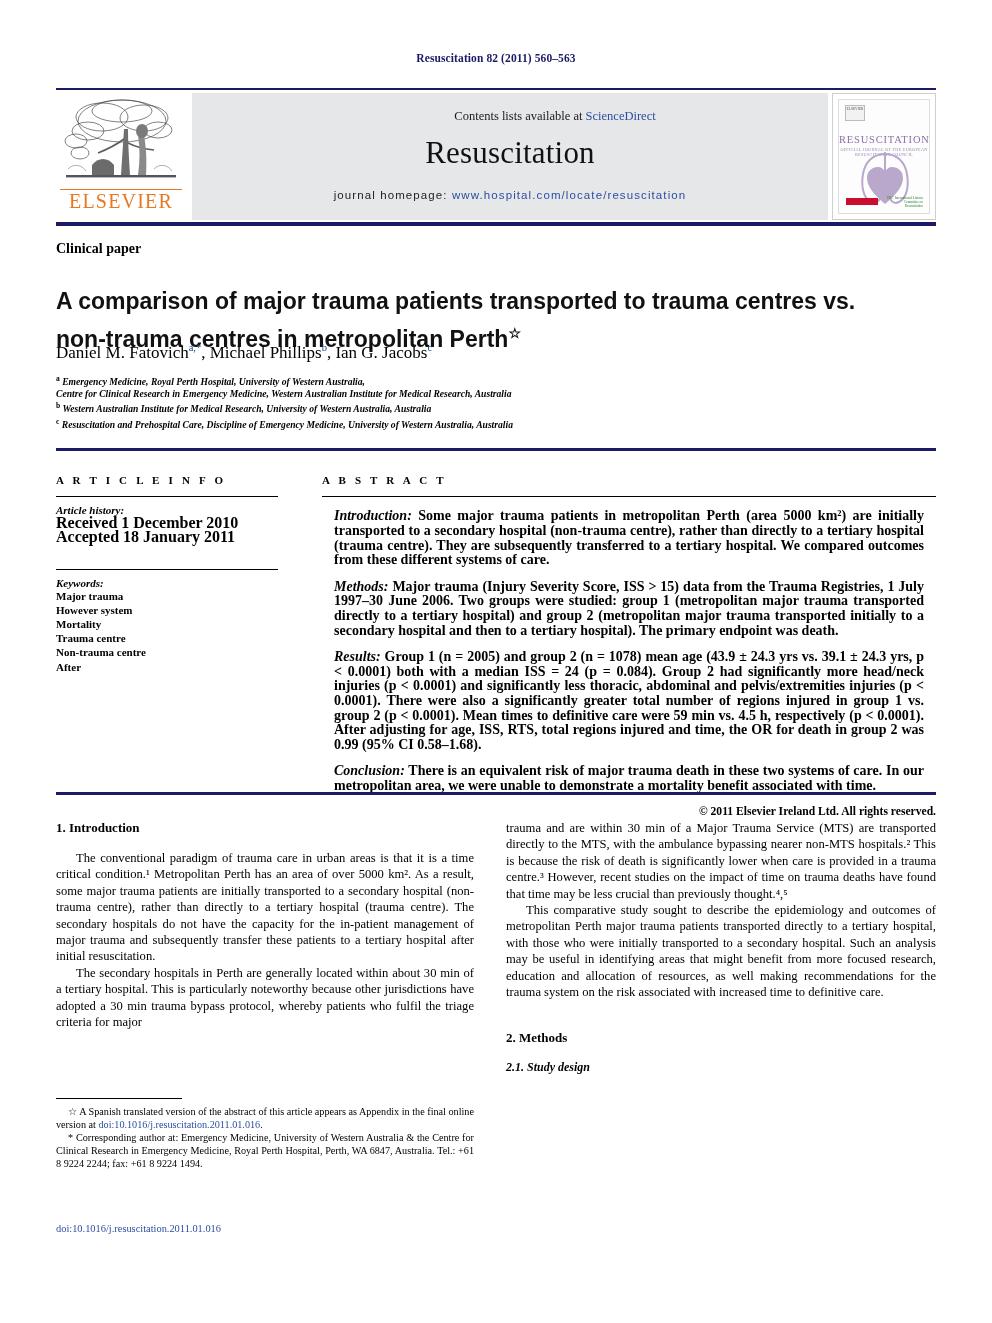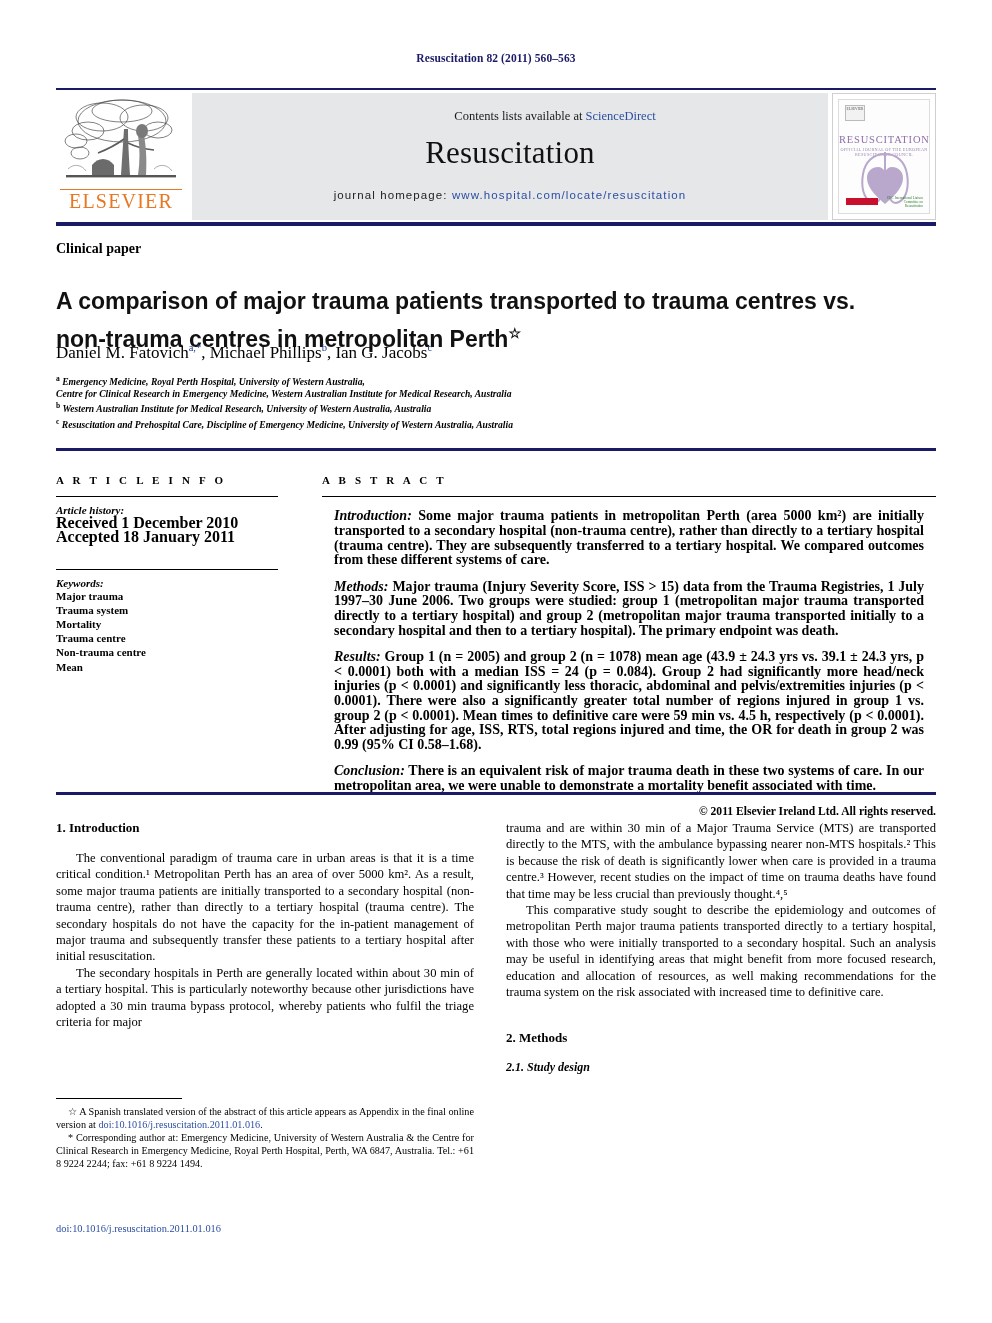--- a/index.html
+++ b/index.html
@@ -454,25 +454,25 @@
   <div class="info-col">
     <div class="col-head">A R T I C L E    I N F O</div>
     <div class="hr-thin wide"></div>
     <div class="info-label">Article history:</div>
     <div class="info-line">Received 1 December 2010</div>
     <div class="info-line">Accepted 18 January 2011</div>
     <div class="info-gap"></div>
     <div class="hr-thin"></div>
     <div class="info-label">Keywords:</div>
     <div class="kw-line">Major trauma</div>
-    <div class="kw-line">Trauma system</div>
+    <div class="kw-line">However system</div>
     <div class="kw-line">Mortality</div>
     <div class="kw-line">Trauma centre</div>
     <div class="kw-line">Non-trauma centre</div>
-    <div class="kw-line">Mean</div>
+    <div class="kw-line">After</div>
   </div>
 
   <div class="abs-col">
     <div class="col-head">A B S T R A C T</div>
     <div class="hr-thin wide"></div>
     <p class="abs-p"><i>Introduction:</i><span> Some major trauma patients in metropolitan Perth (area 5000 km²) are initially transported to a secondary hospital (non-trauma centre), rather than directly to a tertiary hospital (trauma centre). They are subsequently transferred to a tertiary hospital. We compared outcomes from these different systems of care.</span></p>
     <p class="abs-p"><i>Methods:</i><span> Major trauma (Injury Severity Score, ISS &gt; 15) data from the Trauma Registries, 1 July 1997–30 June 2006. Two groups were studied: group 1 (metropolitan major trauma transported directly to a tertiary hospital) and group 2 (metropolitan major trauma transported initially to a secondary hospital and then to a tertiary hospital). The primary endpoint was death.</span></p>
     <p class="abs-p"><i>Results:</i><span> Group 1 (n = 2005) and group 2 (n = 1078) mean age (43.9 ± 24.3 yrs vs. 39.1 ± 24.3 yrs, p &lt; 0.0001) both with a median ISS = 24 (p = 0.084). Group 2 had significantly more head/neck injuries (p &lt; 0.0001) and significantly less thoracic, abdominal and pelvis/extremities injuries (p &lt; 0.0001). There were also a significantly greater total number of regions injured in group 1 vs. group 2 (p &lt; 0.0001). Mean times to definitive care were 59 min vs. 4.5 h, respectively (p &lt; 0.0001). After adjusting for age, ISS, RTS, total regions injured and time, the OR for death in group 2 was 0.99 (95% CI 0.58–1.68).</span></p>
     <p class="abs-p"><i>Conclusion:</i><span> There is an equivalent risk of major trauma death in these two systems of care. In our metropolitan area, we were unable to demonstrate a mortality benefit associated with time.</span></p>
     <div class="abs-copy">© 2011 Elsevier Ireland Ltd. All rights reserved.</div>

